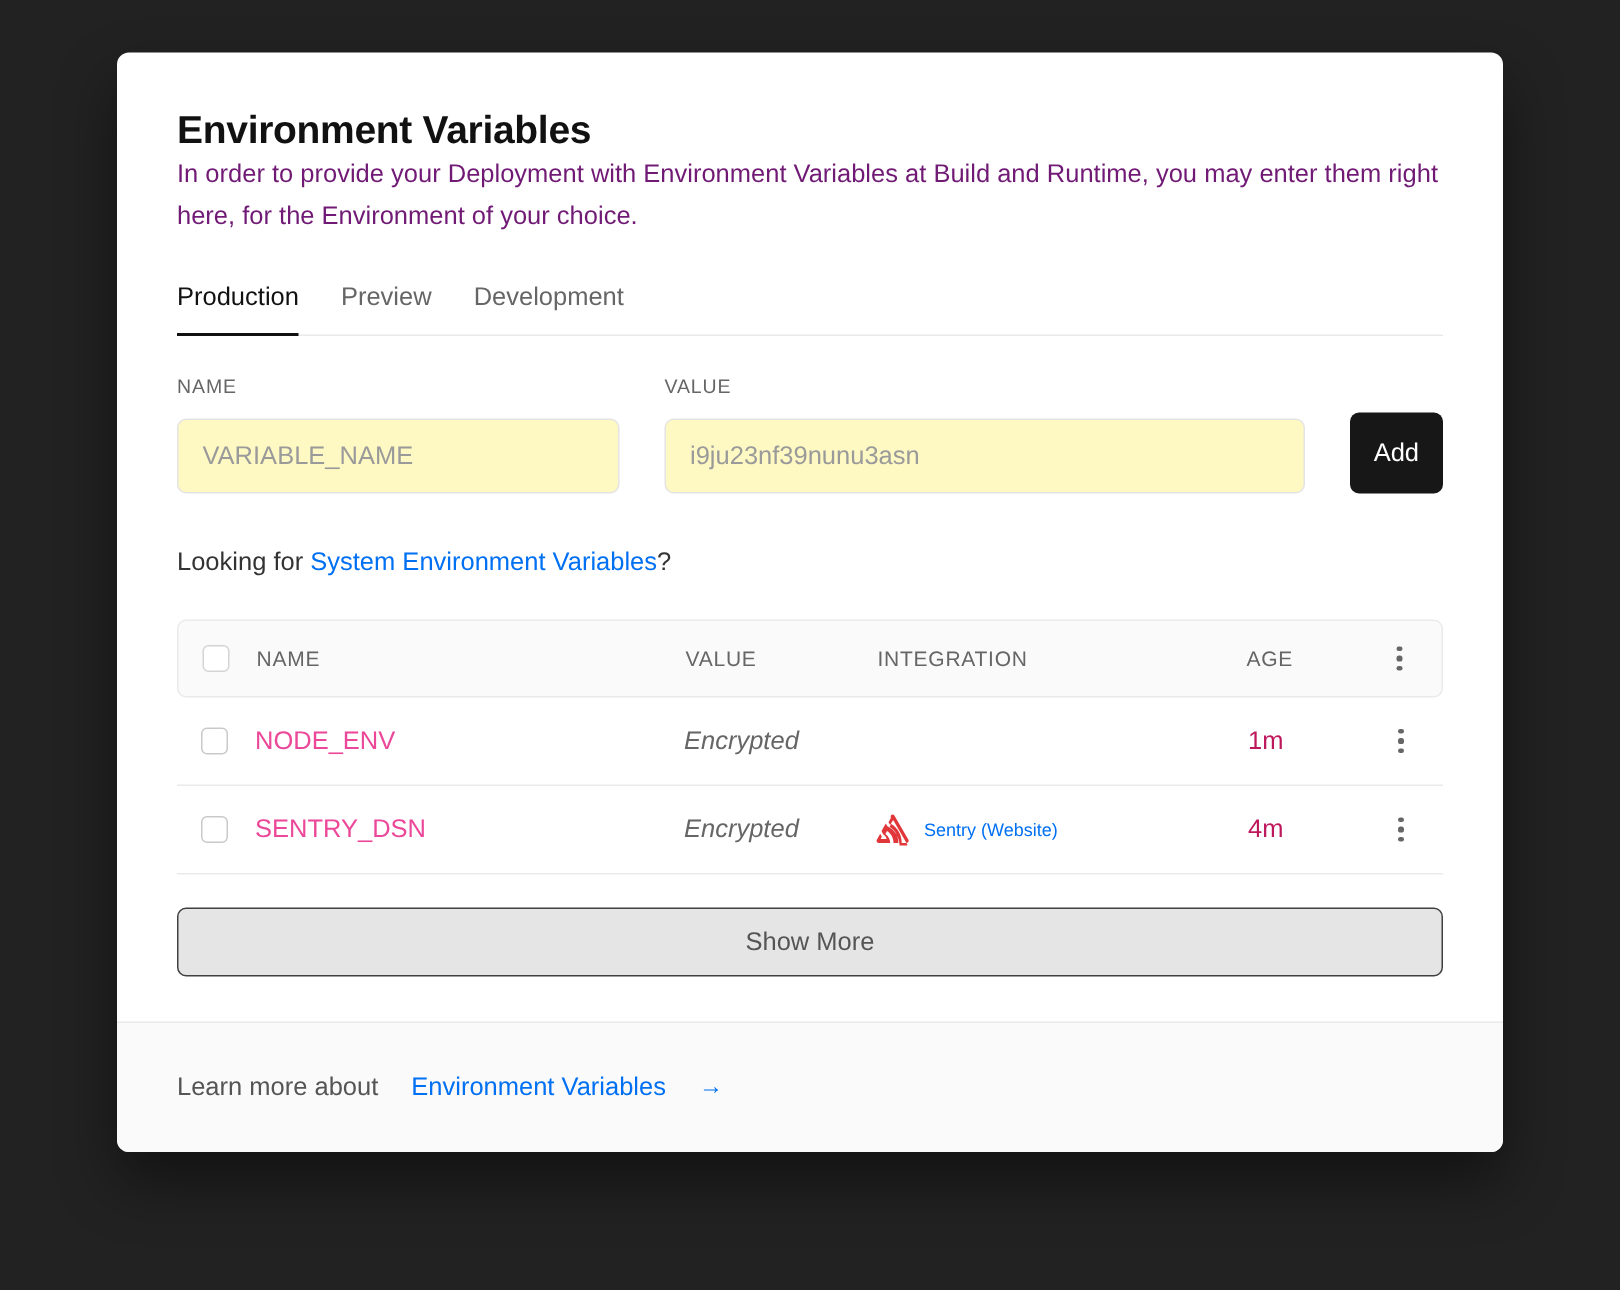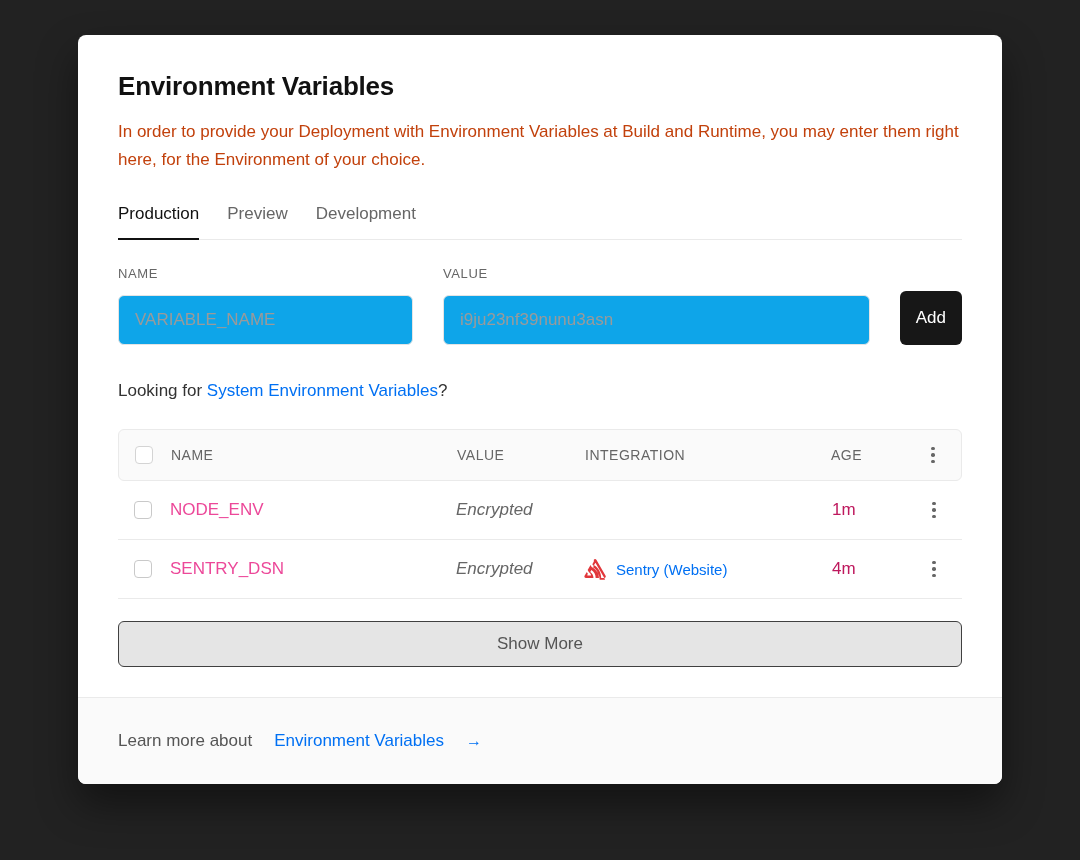--- a/index.html
+++ b/index.html
@@ -11,42 +11,42 @@
       padding: 35px 78px;
     }
     .card {
       background: #fff;
       border-radius: 8px;
       box-shadow: 0 20px 40px rgba(0,0,0,.45);
       overflow: hidden;
     }
     .card-body { padding: 36px 40px 30px; }
     .title { font-size: 26px; font-weight: 600; color: #111; letter-spacing: -.2px; }
-    .subtitle { margin-top: 16px; font-size: 17px; line-height: 1.65; color: #c2410c; }
+    .subtitle { font-size: 17px; line-height: 1.65; color: #701a75; }
 
     .tabs {
       display: flex; gap: 28px;
       margin-top: 30px;
       border-bottom: 1px solid #eaeaea;
     }
     .tab {
       font-size: 17px; color: #666; padding-bottom: 14px; cursor: pointer;
       border-bottom: 2px solid transparent; margin-bottom: -1px;
     }
     .tab.active { color: #111; font-weight: 500; border-bottom-color: #111; }
 
     .form-row { display: flex; gap: 30px; margin-top: 26px; align-items: flex-end; }
     .field { display: flex; flex-direction: column; }
     .field-label {
       font-size: 13px; letter-spacing: .6px; color: #666;
       margin-bottom: 14px; font-weight: 400;
     }
     .input {
       height: 50px; border: 1px solid #e4e4e4; border-radius: 6px;
-      padding: 0 16px; font-size: 17px; color: #333; background: #0ea5e9;
+      padding: 0 16px; font-size: 17px; color: #333; background: #fef9c3;
     }
     .input::placeholder { color: #9a9a9a; }
     .field.name { width: 295px; }
     .field.value { flex: 1; }
     .add-btn {
       height: 54px; padding: 0 16px;
       background: #171717; color: #fff;
       border: none; border-radius: 6px;
       font-size: 17px; cursor: pointer; font-weight: 400;
     }
@@ -74,21 +74,21 @@
       background: #fff; cursor: pointer; display:inline-block;
     }
     .thead .checkbox { border-color: #d4d4d4; }
 
     .trow {
       display: flex; align-items: center;
       padding: 18px 16px; border-bottom: 1px solid #eaeaea;
     }
     .td.name { font-size: 17px; color: #ec4899; }
     .td.value { font-size: 17px; color: #666; font-style: italic; }
-    .td.integ { font-size: 15px; display:flex; align-items:center; gap:10px; }
+    .td.integ { font-size: 12px; display:flex; align-items:center; gap:10px; }
     .td.age { font-size: 17px; color: #be185d; }
 
     .sentry-icon { width:22px; height:22px; display:inline-flex; }
     .dots {
       width: 22px; height: 22px; display: inline-flex; flex-direction: column;
       align-items: center; justify-content: center; gap: 3px; cursor: pointer;
     }
     .dots span { width:3.5px; height:3.5px; background:#666; border-radius:50%; }
 
     .show-more {

